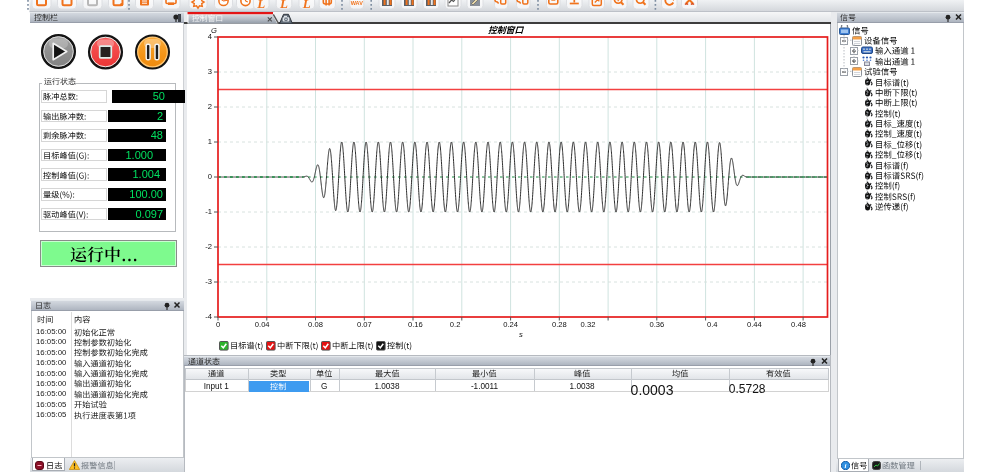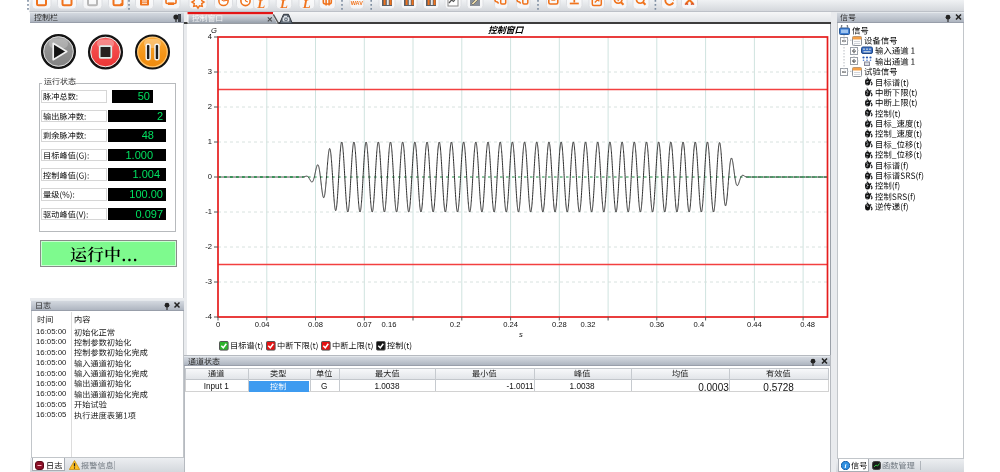--- a/index.html
+++ b/index.html
@@ -164,35 +164,35 @@
     <g transform="translate(0,8.4)">
       <path d="M3 -6.2V-5.6H7.1V-6.2ZM0.5 -5.9C1 -5.6 1.6 -5.1 2 -4.8L2.4 -5.3C2 -5.5 1.4 -6 0.9 -6.3ZM3 -1C3.2 -1.1 3.6 -1.1 6.6 -1.4L6.9 -0.7L7.4 -1C7.1 -1.6 6.5 -2.7 6 -3.5L5.5 -3.2C5.8 -2.8 6 -2.3 6.3 -1.9L3.7 -1.7C4.1 -2.3 4.5 -3.1 4.8 -3.8H7.6V-4.4H2.5V-3.8H4.1C3.8 -3 3.4 -2.2 3.2 -2C3.1 -1.8 2.9 -1.6 2.8 -1.6C2.9 -1.4 3 -1.1 3 -1ZM2 -3.9H0.3V-3.4H1.4V-0.8C1.1 -0.7 0.7 -0.3 0.3 0.1L0.7 0.7C1.1 0.1 1.5 -0.3 1.8 -0.3C2 -0.3 2.2 -0.1 2.6 0.1C3.1 0.5 3.8 0.6 4.8 0.6C5.6 0.6 7 0.5 7.6 0.5C7.6 0.3 7.7 0 7.7 -0.2C6.9 -0.1 5.7 -0 4.8 -0C3.9 -0 3.2 -0.1 2.7 -0.4C2.4 -0.6 2.2 -0.8 2 -0.8Z M11.5 -6.2V-5.7H15.4V-6.2ZM10.1 -6.7C9.7 -6.1 9 -5.4 8.3 -5C8.4 -4.9 8.6 -4.6 8.6 -4.5C9.4 -5 10.2 -5.8 10.7 -6.5ZM11.1 -4V-3.5H13.8V-0.1C13.8 -0 13.8 0 13.6 0C13.5 0 12.9 0 12.4 0C12.4 0.2 12.5 0.4 12.6 0.6C13.3 0.6 13.8 0.6 14.1 0.5C14.3 0.4 14.4 0.2 14.4 -0.1V-3.5H15.6V-4ZM10.5 -5C9.9 -4.1 9 -3.2 8.2 -2.6C8.3 -2.5 8.5 -2.2 8.6 -2.1C8.9 -2.3 9.2 -2.6 9.5 -2.9V0.7H10.1V-3.6C10.5 -4 10.8 -4.4 11 -4.8Z M21.9 -6.2C22.3 -5.8 22.7 -5.1 22.9 -4.8L23.4 -5.1C23.2 -5.4 22.7 -6 22.4 -6.4ZM16.4 -5.4C16.8 -4.9 17.2 -4.3 17.4 -3.9L17.9 -4.2C17.7 -4.6 17.2 -5.2 16.8 -5.7ZM20.7 -6.7V-4.8L20.7 -4.4H18.8V-3.8H20.7C20.5 -2.4 20.1 -1 18.6 0.2C18.8 0.3 19 0.5 19.1 0.6C20.3 -0.4 20.9 -1.6 21.1 -2.8C21.6 -1.2 22.3 -0 23.3 0.6C23.4 0.5 23.6 0.2 23.8 0.1C22.5 -0.6 21.8 -2 21.4 -3.8H23.6V-4.4H21.3L21.3 -4.8V-6.7ZM16.3 -1.6 16.6 -1C17 -1.4 17.5 -1.9 18 -2.3V0.6H18.6V-6.7H18V-3.1C17.3 -2.5 16.7 -1.9 16.3 -1.6Z M27 -3.3C27.5 -3 28.1 -2.6 28.3 -2.3L28.9 -2.6C28.6 -2.9 28 -3.3 27.6 -3.6ZM26.2 -1.9V-0.4C26.2 0.3 26.4 0.5 27.3 0.5C27.5 0.5 29 0.5 29.2 0.5C30 0.5 30.2 0.2 30.2 -0.8C30.1 -0.8 29.8 -0.9 29.7 -1C29.6 -0.2 29.6 -0.1 29.2 -0.1C28.8 -0.1 27.6 -0.1 27.4 -0.1C26.8 -0.1 26.8 -0.1 26.8 -0.4V-1.9ZM27.3 -2.1C27.7 -1.7 28.3 -1.1 28.5 -0.7L29 -1C28.8 -1.4 28.2 -2 27.7 -2.4ZM30 -1.9C30.4 -1.2 30.8 -0.3 30.9 0.3L31.5 0.1C31.4 -0.5 30.9 -1.4 30.5 -2ZM25.2 -1.9C25.1 -1.3 24.8 -0.5 24.4 0L25 0.3C25.3 -0.2 25.6 -1.1 25.8 -1.8ZM27.7 -6.8C27.7 -6.4 27.6 -6 27.6 -5.6H24.4V-5H27.4C27 -4 26.2 -3.1 24.4 -2.7C24.5 -2.5 24.6 -2.3 24.7 -2.2C26.8 -2.7 27.6 -3.8 28 -5C28.6 -3.6 29.7 -2.6 31.3 -2.2C31.3 -2.4 31.5 -2.6 31.7 -2.7C30.2 -3.1 29.2 -3.9 28.7 -5H31.6V-5.6H28.2C28.3 -6 28.3 -6.4 28.4 -6.8Z" fill="#333"></path>
     </g>
   </svg>
 <div class="a" style="left:40.5px;top:90.0px;width:66.5px;height:12.5px;background:#fff;border:1px solid #d6d6d6"></div>
 <svg class="t" style="left:43.0px;top:91.2px" width="40" height="11">
     <g transform="translate(0,8.6)">
       <path d="M4.2 -6.4C5 -6.2 6 -5.8 6.5 -5.5L6.7 -6C6.2 -6.3 5.2 -6.7 4.5 -6.9ZM3.2 -3.8V-3.2H4.3C4.1 -2.1 3.6 -1.2 3 -0.7V-6.6H0.7V-3.6C0.7 -2.4 0.7 -0.8 0.2 0.4C0.3 0.4 0.6 0.6 0.7 0.7C1 -0.1 1.2 -1.1 1.2 -2.1H2.4V-0.1C2.4 0 2.4 0.1 2.3 0.1C2.2 0.1 1.8 0.1 1.5 0.1C1.6 0.2 1.6 0.5 1.7 0.6C2.2 0.6 2.5 0.6 2.7 0.5C2.9 0.4 3 0.2 3 -0.1V-0.6C3.1 -0.5 3.2 -0.3 3.3 -0.2C4.1 -0.8 4.8 -2.1 5 -3.7L4.6 -3.8L4.5 -3.8ZM1.3 -6H2.4V-4.7H1.3ZM1.3 -4.1H2.4V-2.7H1.3L1.3 -3.6ZM3.7 -5.3V-4.7H5.3V-0.1C5.3 0 5.3 0.1 5.2 0.1C5 0.1 4.6 0.1 4.2 0.1C4.3 0.2 4.4 0.5 4.4 0.7C5 0.7 5.4 0.7 5.6 0.6C5.8 0.5 5.9 0.3 5.9 -0.1V-2.8C6.3 -1.7 6.9 -0.7 7.6 -0.2C7.7 -0.3 7.9 -0.5 8 -0.6C7.4 -1.1 6.8 -1.9 6.4 -2.8C6.9 -3.2 7.4 -3.8 7.8 -4.2L7.3 -4.7C7 -4.3 6.6 -3.7 6.2 -3.3C6.1 -3.7 6 -4.1 5.9 -4.5V-5.3Z M8.6 -6C9.1 -5.6 9.7 -5 10 -4.6L10.5 -5.1C10.2 -5.5 9.6 -6 9.1 -6.4ZM8.5 -0.5 9.1 -0.1C9.5 -0.9 10.1 -1.9 10.5 -2.8L10 -3.2C9.6 -2.2 8.9 -1.2 8.5 -0.5ZM13 -4.7V-2.8H11.6V-4.7ZM13.7 -4.7H15.2V-2.8H13.7ZM13 -6.9V-5.4H11V-1.6H11.6V-2.1H13V0.7H13.7V-2.1H15.2V-1.7H15.8V-5.4H13.7V-6.9Z M22.6 -1.8C23.1 -1.2 23.6 -0.4 23.8 0.1L24.3 -0.2C24.1 -0.7 23.6 -1.5 23.1 -2ZM19.8 -2.2C20.3 -1.8 20.9 -1.3 21.2 -0.9L21.7 -1.2C21.4 -1.6 20.8 -2.2 20.2 -2.6ZM18.7 -2V-0.3C18.7 0.4 19 0.6 19.9 0.6C20.1 0.6 21.6 0.6 21.8 0.6C22.5 0.6 22.7 0.3 22.8 -0.6C22.6 -0.6 22.4 -0.7 22.2 -0.8C22.2 -0.1 22.1 0 21.7 0C21.4 0 20.2 0 20 0C19.4 0 19.4 -0 19.4 -0.3V-2ZM17.5 -1.8C17.4 -1.2 17.1 -0.5 16.8 -0.1L17.3 0.2C17.7 -0.3 18 -1.1 18.1 -1.7ZM18.6 -4.6H22.4V-3.2H18.6ZM17.9 -5.2V-2.6H23.1V-5.2H21.8C22.1 -5.6 22.4 -6.2 22.6 -6.6L22 -6.9C21.8 -6.4 21.4 -5.7 21.1 -5.2H19.4L19.9 -5.5C19.8 -5.9 19.4 -6.4 19 -6.9L18.5 -6.6C18.9 -6.2 19.2 -5.6 19.3 -5.2Z M28.2 -6.7C28.1 -6.4 27.8 -5.9 27.6 -5.6L28 -5.4C28.2 -5.7 28.5 -6.1 28.7 -6.5ZM25.3 -6.5C25.5 -6.2 25.8 -5.7 25.8 -5.4L26.3 -5.6C26.2 -5.9 26 -6.4 25.8 -6.7ZM28 -2.1C27.8 -1.7 27.5 -1.3 27.2 -1C26.9 -1.2 26.6 -1.3 26.3 -1.5C26.4 -1.7 26.5 -1.9 26.6 -2.1ZM25.5 -1.3C25.9 -1.1 26.4 -0.9 26.8 -0.7C26.2 -0.3 25.6 -0 24.9 0.1C25 0.2 25.2 0.4 25.2 0.6C26 0.4 26.7 0.1 27.3 -0.4C27.5 -0.2 27.8 -0.1 28 0L28.4 -0.4C28.2 -0.5 27.9 -0.6 27.7 -0.8C28.1 -1.2 28.5 -1.8 28.7 -2.5L28.3 -2.7L28.2 -2.6H26.9L27.1 -3.1L26.5 -3.2C26.5 -3 26.4 -2.8 26.3 -2.6H25.2V-2.1H26C25.9 -1.8 25.7 -1.5 25.5 -1.3ZM26.7 -6.9V-5.4H25V-4.9H26.5C26.1 -4.3 25.5 -3.8 24.9 -3.6C25 -3.5 25.2 -3.2 25.3 -3.1C25.8 -3.4 26.3 -3.8 26.7 -4.3V-3.3H27.3V-4.4C27.7 -4.1 28.2 -3.8 28.4 -3.6L28.7 -4C28.5 -4.1 27.8 -4.6 27.4 -4.9H29V-5.4H27.3V-6.9ZM29.8 -6.8C29.6 -5.4 29.2 -4 28.5 -3.1C28.7 -3.1 28.9 -2.9 29 -2.8C29.2 -3.1 29.4 -3.4 29.6 -3.8C29.7 -3 30 -2.3 30.3 -1.6C29.8 -0.9 29.2 -0.3 28.3 0.2C28.4 0.3 28.6 0.5 28.6 0.7C29.5 0.2 30.1 -0.3 30.6 -1.1C31 -0.4 31.5 0.2 32.2 0.6C32.3 0.4 32.4 0.2 32.6 0.1C31.9 -0.3 31.3 -0.9 30.9 -1.6C31.4 -2.5 31.6 -3.5 31.8 -4.7H32.4V-5.3H30C30.2 -5.8 30.2 -6.2 30.3 -6.7ZM31.2 -4.7C31.1 -3.8 30.9 -3 30.6 -2.3C30.3 -3 30.1 -3.8 29.9 -4.7Z M33.9 -3.2C34.2 -3.2 34.5 -3.4 34.5 -3.8C34.5 -4.1 34.2 -4.3 33.9 -4.3C33.6 -4.3 33.4 -4.1 33.4 -3.8C33.4 -3.4 33.6 -3.2 33.9 -3.2ZM33.9 0.1C34.2 0.1 34.5 -0.1 34.5 -0.5C34.5 -0.8 34.2 -1 33.9 -1C33.6 -1 33.4 -0.8 33.4 -0.5C33.4 -0.1 33.6 0.1 33.9 0.1Z" fill="#111"></path>
     </g>
   </svg>
-<div class="a lcd" style="left:112px;top:90.0px;width:41px;height:12.5px;padding-right:3px;line-height:12.5px">50</div>
+<div class="a lcd" style="left:112px;top:90.0px;width:73px;height:12.5px;padding-right:20px;line-height:12.5px">50</div>
 <div class="a" style="left:40.5px;top:109.6px;width:66.5px;height:12.5px;background:#fff;border:1px solid #d6d6d6"></div>
 <svg class="t" style="left:43.0px;top:110.8px" width="48" height="11">
     <g transform="translate(0,8.6)">
       <path d="M6 -3.7V-0.7H6.5V-3.7ZM7.1 -4V-0C7.1 0 7 0.1 6.9 0.1C6.8 0.1 6.5 0.1 6.1 0.1C6.2 0.2 6.3 0.4 6.3 0.6C6.8 0.6 7.1 0.6 7.3 0.5C7.5 0.4 7.6 0.3 7.6 -0V-4ZM0.6 -2.7C0.6 -2.8 0.9 -2.8 1.1 -2.8H1.8V-1.7C1.2 -1.6 0.7 -1.4 0.3 -1.4L0.5 -0.8L1.8 -1.1V0.6H2.3V-1.3L3 -1.4L3 -2L2.3 -1.8V-2.8H3V-3.4H2.3V-4.6H1.8V-3.4H1.1C1.3 -4 1.5 -4.6 1.7 -5.3H3V-5.9H1.8C1.8 -6.2 1.9 -6.5 1.9 -6.8L1.4 -6.9C1.3 -6.6 1.3 -6.2 1.2 -5.9H0.4V-5.3H1.1C1 -4.7 0.8 -4.1 0.7 -3.9C0.6 -3.5 0.5 -3.3 0.4 -3.2C0.5 -3.1 0.5 -2.8 0.6 -2.7ZM5.4 -6.9C4.9 -6.1 3.8 -5.2 2.9 -4.8C3 -4.7 3.2 -4.5 3.3 -4.3C3.5 -4.4 3.7 -4.6 3.9 -4.7V-4.4H6.9V-4.8C7.2 -4.6 7.4 -4.5 7.6 -4.4C7.7 -4.6 7.8 -4.8 8 -4.9C7.1 -5.3 6.3 -5.7 5.7 -6.4L5.9 -6.7ZM4.1 -4.9C4.6 -5.2 5 -5.6 5.4 -6C5.8 -5.6 6.3 -5.2 6.8 -4.9ZM5 -3.3V-2.7H3.9V-3.3ZM3.4 -3.8V0.6H3.9V-1.1H5V0C5 0.1 5 0.1 5 0.1C4.9 0.1 4.7 0.1 4.4 0.1C4.5 0.2 4.5 0.5 4.6 0.6C4.9 0.6 5.2 0.6 5.3 0.5C5.5 0.4 5.6 0.3 5.6 0V-3.8ZM3.9 -2.2H5V-1.5H3.9Z M9.1 -2.8V0.2H14.9V0.6H15.5V-2.8H14.9V-0.4H12.6V-3.3H15.2V-6.1H14.5V-3.9H12.6V-6.9H11.9V-3.9H10.1V-6.1H9.4V-3.3H11.9V-0.4H9.7V-2.8Z M20.6 -6.4C21.4 -6.2 22.4 -5.8 22.9 -5.5L23.1 -6C22.6 -6.3 21.6 -6.7 20.9 -6.9ZM19.6 -3.8V-3.2H20.7C20.5 -2.1 20 -1.2 19.4 -0.7V-6.6H17.1V-3.6C17.1 -2.4 17.1 -0.8 16.6 0.4C16.7 0.4 17 0.6 17.1 0.7C17.4 -0.1 17.6 -1.1 17.6 -2.1H18.8V-0.1C18.8 0 18.8 0.1 18.7 0.1C18.6 0.1 18.2 0.1 17.9 0.1C18 0.2 18 0.5 18.1 0.6C18.6 0.6 18.9 0.6 19.1 0.5C19.3 0.4 19.4 0.2 19.4 -0.1V-0.6C19.5 -0.5 19.6 -0.3 19.7 -0.2C20.5 -0.8 21.2 -2.1 21.4 -3.7L21 -3.8L20.9 -3.8ZM17.7 -6H18.8V-4.7H17.7ZM17.7 -4.1H18.8V-2.7H17.7L17.7 -3.6ZM20.1 -5.3V-4.7H21.7V-0.1C21.7 0 21.7 0.1 21.6 0.1C21.4 0.1 21 0.1 20.6 0.1C20.7 0.2 20.8 0.5 20.8 0.7C21.4 0.7 21.8 0.7 22 0.6C22.2 0.5 22.3 0.3 22.3 -0.1V-2.8C22.7 -1.7 23.3 -0.7 24 -0.2C24.1 -0.3 24.3 -0.5 24.4 -0.6C23.8 -1.1 23.2 -1.9 22.8 -2.8C23.3 -3.2 23.8 -3.8 24.2 -4.2L23.7 -4.7C23.4 -4.3 23 -3.7 22.6 -3.3C22.5 -3.7 22.4 -4.1 22.3 -4.5V-5.3Z M25 -6C25.5 -5.6 26.1 -5 26.4 -4.6L26.9 -5.1C26.6 -5.5 26 -6 25.5 -6.4ZM24.9 -0.5 25.5 -0.1C25.9 -0.9 26.5 -1.9 26.9 -2.8L26.4 -3.2C26 -2.2 25.3 -1.2 24.9 -0.5ZM29.4 -4.7V-2.8H28V-4.7ZM30.1 -4.7H31.6V-2.8H30.1ZM29.4 -6.9V-5.4H27.4V-1.6H28V-2.1H29.4V0.7H30.1V-2.1H31.6V-1.7H32.2V-5.4H30.1V-6.9Z M36.4 -6.7C36.3 -6.4 36 -5.9 35.8 -5.6L36.2 -5.4C36.4 -5.7 36.7 -6.1 36.9 -6.5ZM33.5 -6.5C33.7 -6.2 34 -5.7 34 -5.4L34.5 -5.6C34.4 -5.9 34.2 -6.4 34 -6.7ZM36.2 -2.1C36 -1.7 35.7 -1.3 35.4 -1C35.1 -1.2 34.8 -1.3 34.5 -1.5C34.6 -1.7 34.7 -1.9 34.8 -2.1ZM33.7 -1.3C34.1 -1.1 34.6 -0.9 35 -0.7C34.4 -0.3 33.8 -0 33.1 0.1C33.2 0.2 33.4 0.4 33.4 0.6C34.2 0.4 34.9 0.1 35.5 -0.4C35.7 -0.2 36 -0.1 36.2 0L36.6 -0.4C36.4 -0.5 36.1 -0.6 35.9 -0.8C36.3 -1.2 36.7 -1.8 36.9 -2.5L36.5 -2.7L36.4 -2.6H35.1L35.3 -3.1L34.7 -3.2C34.7 -3 34.6 -2.8 34.5 -2.6H33.4V-2.1H34.2C34.1 -1.8 33.9 -1.5 33.7 -1.3ZM34.9 -6.9V-5.4H33.2V-4.9H34.7C34.3 -4.3 33.7 -3.8 33.1 -3.6C33.2 -3.5 33.4 -3.2 33.5 -3.1C34 -3.4 34.5 -3.8 34.9 -4.3V-3.3H35.5V-4.4C35.9 -4.1 36.4 -3.8 36.6 -3.6L36.9 -4C36.7 -4.1 36 -4.6 35.6 -4.9H37.2V-5.4H35.5V-6.9ZM38 -6.8C37.8 -5.4 37.4 -4 36.7 -3.1C36.9 -3.1 37.1 -2.9 37.2 -2.8C37.4 -3.1 37.6 -3.4 37.8 -3.8C37.9 -3 38.2 -2.3 38.5 -1.6C38 -0.9 37.4 -0.3 36.5 0.2C36.6 0.3 36.8 0.5 36.8 0.7C37.7 0.2 38.3 -0.3 38.8 -1.1C39.2 -0.4 39.7 0.2 40.4 0.6C40.5 0.4 40.6 0.2 40.8 0.1C40.1 -0.3 39.5 -0.9 39.1 -1.6C39.6 -2.5 39.8 -3.5 40 -4.7H40.6V-5.3H38.2C38.4 -5.8 38.4 -6.2 38.5 -6.7ZM39.4 -4.7C39.3 -3.8 39.1 -3 38.8 -2.3C38.5 -3 38.3 -3.8 38.1 -4.7Z M42.1 -3.2C42.4 -3.2 42.7 -3.4 42.7 -3.8C42.7 -4.1 42.4 -4.3 42.1 -4.3C41.8 -4.3 41.6 -4.1 41.6 -3.8C41.6 -3.4 41.8 -3.2 42.1 -3.2ZM42.1 0.1C42.4 0.1 42.7 -0.1 42.7 -0.5C42.7 -0.8 42.4 -1 42.1 -1C41.8 -1 41.6 -0.8 41.6 -0.5C41.6 -0.1 41.8 0.1 42.1 0.1Z" fill="#111"></path>
     </g>
   </svg>
 <div class="a lcd" style="left:107.5px;top:109.6px;width:58.5px;height:12.5px;padding-right:3px;line-height:12.5px">2</div>
 <div class="a" style="left:40.5px;top:129.2px;width:66.5px;height:12.5px;background:#fff;border:1px solid #d6d6d6"></div>
 <svg class="t" style="left:43.0px;top:130.4px" width="48" height="11">
     <g transform="translate(0,8.6)">
       <path d="M5.6 -5.9V-1.4H6.2V-5.9ZM6.9 -6.8V-0.1C6.9 0 6.9 0 6.8 0.1C6.6 0.1 6.2 0.1 5.7 0C5.8 0.2 5.9 0.5 5.9 0.6C6.6 0.6 7 0.6 7.2 0.5C7.4 0.4 7.5 0.3 7.5 -0.1V-6.8ZM0.5 -2.6 0.6 -2.2 1.6 -2.4V-1.9H2.1V-4.5H1.6V-3.9H0.6V-3.5H1.6V-2.9C1.2 -2.8 0.8 -2.7 0.5 -2.6ZM4.5 -6.9C3.6 -6.6 2 -6.4 0.7 -6.3C0.8 -6.2 0.8 -6 0.8 -5.8C1.4 -5.9 2 -5.9 2.6 -6V-5.3H0.5V-4.8H2.6V-2.3C2 -1.4 1.1 -0.5 0.3 -0.1C0.5 0 0.7 0.2 0.8 0.4C1.4 -0 2 -0.7 2.6 -1.4V0.6H3.1V-1.5C3.7 -1.1 4.5 -0.5 4.8 -0.2L5.1 -0.7C4.8 -0.9 3.7 -1.7 3.1 -2.1V-4.8H5.3V-5.3H3.1V-6C3.8 -6.1 4.4 -6.2 4.9 -6.4ZM3.6 -4.5V-2.6C3.6 -2.1 3.7 -2 4.2 -2C4.3 -2 4.7 -2 4.8 -2C5.1 -2 5.2 -2.1 5.3 -2.8C5.1 -2.8 5 -2.9 4.9 -3C4.9 -2.5 4.8 -2.4 4.7 -2.4C4.6 -2.4 4.3 -2.4 4.2 -2.4C4.1 -2.4 4.1 -2.4 4.1 -2.6V-3.2C4.4 -3.4 4.8 -3.6 5.2 -3.8L4.8 -4.1C4.6 -4 4.4 -3.8 4.1 -3.7V-4.5Z M13.5 -1.4C14.1 -0.9 14.9 -0.1 15.3 0.3L15.8 -0C15.4 -0.5 14.6 -1.2 14 -1.7ZM10.4 -1.7C10 -1.1 9.3 -0.5 8.7 -0.1C8.8 0 9 0.2 9.1 0.4C9.8 -0.1 10.5 -0.8 11 -1.5ZM12.3 -7C11.4 -5.8 9.9 -4.7 8.4 -4.1C8.6 -4 8.7 -3.7 8.8 -3.6C9.3 -3.8 9.7 -4.1 10.2 -4.3V-3.8H12V-2.8H9V-2.2H12V-0.1C12 0 12 0.1 11.8 0.1C11.7 0.1 11.2 0.1 10.7 0.1C10.8 0.2 10.9 0.5 11 0.7C11.6 0.7 12 0.6 12.3 0.5C12.6 0.5 12.7 0.3 12.7 -0.1V-2.2H15.7V-2.8H12.7V-3.8H14.4V-4.4H10.2C11 -4.9 11.7 -5.5 12.3 -6.1C13.3 -5 14.5 -4.3 15.8 -3.7C15.9 -3.9 16.1 -4.1 16.2 -4.2C14.8 -4.8 13.6 -5.4 12.7 -6.5L12.8 -6.7Z M20.6 -6.4C21.4 -6.2 22.4 -5.8 22.9 -5.5L23.1 -6C22.6 -6.3 21.6 -6.7 20.9 -6.9ZM19.6 -3.8V-3.2H20.7C20.5 -2.1 20 -1.2 19.4 -0.7V-6.6H17.1V-3.6C17.1 -2.4 17.1 -0.8 16.6 0.4C16.7 0.4 17 0.6 17.1 0.7C17.4 -0.1 17.6 -1.1 17.6 -2.1H18.8V-0.1C18.8 0 18.8 0.1 18.7 0.1C18.6 0.1 18.2 0.1 17.9 0.1C18 0.2 18 0.5 18.1 0.6C18.6 0.6 18.9 0.6 19.1 0.5C19.3 0.4 19.4 0.2 19.4 -0.1V-0.6C19.5 -0.5 19.6 -0.3 19.7 -0.2C20.5 -0.8 21.2 -2.1 21.4 -3.7L21 -3.8L20.9 -3.8ZM17.7 -6H18.8V-4.7H17.7ZM17.7 -4.1H18.8V-2.7H17.7L17.7 -3.6ZM20.1 -5.3V-4.7H21.7V-0.1C21.7 0 21.7 0.1 21.6 0.1C21.4 0.1 21 0.1 20.6 0.1C20.7 0.2 20.8 0.5 20.8 0.7C21.4 0.7 21.8 0.7 22 0.6C22.2 0.5 22.3 0.3 22.3 -0.1V-2.8C22.7 -1.7 23.3 -0.7 24 -0.2C24.1 -0.3 24.3 -0.5 24.4 -0.6C23.8 -1.1 23.2 -1.9 22.8 -2.8C23.3 -3.2 23.8 -3.8 24.2 -4.2L23.7 -4.7C23.4 -4.3 23 -3.7 22.6 -3.3C22.5 -3.7 22.4 -4.1 22.3 -4.5V-5.3Z M25 -6C25.5 -5.6 26.1 -5 26.4 -4.6L26.9 -5.1C26.6 -5.5 26 -6 25.5 -6.4ZM24.9 -0.5 25.5 -0.1C25.9 -0.9 26.5 -1.9 26.9 -2.8L26.4 -3.2C26 -2.2 25.3 -1.2 24.9 -0.5ZM29.4 -4.7V-2.8H28V-4.7ZM30.1 -4.7H31.6V-2.8H30.1ZM29.4 -6.9V-5.4H27.4V-1.6H28V-2.1H29.4V0.7H30.1V-2.1H31.6V-1.7H32.2V-5.4H30.1V-6.9Z M36.4 -6.7C36.3 -6.4 36 -5.9 35.8 -5.6L36.2 -5.4C36.4 -5.7 36.7 -6.1 36.9 -6.5ZM33.5 -6.5C33.7 -6.2 34 -5.7 34 -5.4L34.5 -5.6C34.4 -5.9 34.2 -6.4 34 -6.7ZM36.2 -2.1C36 -1.7 35.7 -1.3 35.4 -1C35.1 -1.2 34.8 -1.3 34.5 -1.5C34.6 -1.7 34.7 -1.9 34.8 -2.1ZM33.7 -1.3C34.1 -1.1 34.6 -0.9 35 -0.7C34.4 -0.3 33.8 -0 33.1 0.1C33.2 0.2 33.4 0.4 33.4 0.6C34.2 0.4 34.9 0.1 35.5 -0.4C35.7 -0.2 36 -0.1 36.2 0L36.6 -0.4C36.4 -0.5 36.1 -0.6 35.9 -0.8C36.3 -1.2 36.7 -1.8 36.9 -2.5L36.5 -2.7L36.4 -2.6H35.1L35.3 -3.1L34.7 -3.2C34.7 -3 34.6 -2.8 34.5 -2.6H33.4V-2.1H34.2C34.1 -1.8 33.9 -1.5 33.7 -1.3ZM34.9 -6.9V-5.4H33.2V-4.9H34.7C34.3 -4.3 33.7 -3.8 33.1 -3.6C33.2 -3.5 33.4 -3.2 33.5 -3.1C34 -3.4 34.5 -3.8 34.9 -4.3V-3.3H35.5V-4.4C35.9 -4.1 36.4 -3.8 36.6 -3.6L36.9 -4C36.7 -4.1 36 -4.6 35.6 -4.9H37.2V-5.4H35.5V-6.9ZM38 -6.8C37.8 -5.4 37.4 -4 36.7 -3.1C36.9 -3.1 37.1 -2.9 37.2 -2.8C37.4 -3.1 37.6 -3.4 37.8 -3.8C37.9 -3 38.2 -2.3 38.5 -1.6C38 -0.9 37.4 -0.3 36.5 0.2C36.6 0.3 36.8 0.5 36.8 0.7C37.7 0.2 38.3 -0.3 38.8 -1.1C39.2 -0.4 39.7 0.2 40.4 0.6C40.5 0.4 40.6 0.2 40.8 0.1C40.1 -0.3 39.5 -0.9 39.1 -1.6C39.6 -2.5 39.8 -3.5 40 -4.7H40.6V-5.3H38.2C38.4 -5.8 38.4 -6.2 38.5 -6.7ZM39.4 -4.7C39.3 -3.8 39.1 -3 38.8 -2.3C38.5 -3 38.3 -3.8 38.1 -4.7Z M42.1 -3.2C42.4 -3.2 42.7 -3.4 42.7 -3.8C42.7 -4.1 42.4 -4.3 42.1 -4.3C41.8 -4.3 41.6 -4.1 41.6 -3.8C41.6 -3.4 41.8 -3.2 42.1 -3.2ZM42.1 0.1C42.4 0.1 42.7 -0.1 42.7 -0.5C42.7 -0.8 42.4 -1 42.1 -1C41.8 -1 41.6 -0.8 41.6 -0.5C41.6 -0.1 41.8 0.1 42.1 0.1Z" fill="#111"></path>
     </g>
   </svg>
-<div class="a lcd" style="left:107.5px;top:129.2px;width:58.5px;height:12.5px;padding-right:12px;line-height:12.5px">48</div>
+<div class="a lcd" style="left:107.5px;top:129.2px;width:58.5px;height:12.5px;padding-right:3px;line-height:12.5px">48</div>
 <div class="a" style="left:40.5px;top:148.79999999999998px;width:66.5px;height:12.5px;background:#fff;border:1px solid #d6d6d6"></div>
 <svg class="t" style="left:43.0px;top:150.0px" width="51" height="11">
     <g transform="translate(0,8.6)">
       <path d="M1.9 -3.9H6.2V-2.5H1.9ZM1.9 -4.4V-5.8H6.2V-4.4ZM1.9 -1.9H6.2V-0.5H1.9ZM1.3 -6.4V0.6H1.9V0H6.2V0.6H6.9V-6.4Z M12 -6.3V-5.7H15.6V-6.3ZM14.6 -2.7C15 -1.8 15.4 -0.8 15.5 -0.1L16 -0.3C15.9 -1 15.5 -2 15.1 -2.8ZM12.2 -2.8C12 -1.9 11.6 -1.1 11.2 -0.5C11.3 -0.4 11.6 -0.2 11.7 -0.1C12.1 -0.8 12.5 -1.7 12.8 -2.7ZM11.7 -4.3V-3.7H13.4V-0.1C13.4 -0 13.4 -0 13.3 0C13.2 0 12.8 0 12.3 -0C12.4 0.2 12.5 0.4 12.5 0.6C13.1 0.6 13.5 0.6 13.7 0.5C14 0.4 14 0.2 14 -0.1V-3.7H16V-4.3ZM9.9 -6.9V-5.1H8.6V-4.6H9.7C9.5 -3.6 8.9 -2.4 8.4 -1.8C8.5 -1.6 8.7 -1.4 8.7 -1.2C9.2 -1.7 9.6 -2.6 9.9 -3.5V0.6H10.5V-3.6C10.8 -3.2 11.1 -2.7 11.2 -2.5L11.6 -3C11.4 -3.2 10.7 -4.1 10.5 -4.4V-4.6H11.5V-5.1H10.5V-6.9Z M21.3 -5.7H22.9C22.7 -5.3 22.4 -5 22 -4.6C21.7 -4.9 21.4 -5.3 21.2 -5.6ZM21.3 -6.9C21 -6.1 20.3 -5.3 19.6 -4.8C19.7 -4.7 19.9 -4.5 20 -4.4C20.3 -4.6 20.6 -4.9 20.8 -5.2C21 -4.9 21.3 -4.6 21.6 -4.3C21 -3.9 20.3 -3.6 19.5 -3.4C19.7 -3.3 19.8 -3.1 19.9 -2.9C20.6 -3.1 21.4 -3.5 22 -3.9C22.5 -3.6 23.2 -3.2 23.9 -3C24 -3.2 24.2 -3.4 24.3 -3.5C23.6 -3.7 23 -4 22.5 -4.3C23 -4.8 23.4 -5.4 23.7 -6.1L23.3 -6.2L23.2 -6.2H21.6C21.7 -6.4 21.8 -6.6 21.9 -6.7ZM21.7 -3.4V-2.9H20.1V-2.4H21.7V-1.9H20.2V-1.4H21.7V-0.8H19.8V-0.3H21.7V0.7H22.3V-0.3H24.1V-0.8H22.3V-1.4H23.8V-1.9H22.3V-2.4H23.8V-2.9H22.3V-3.4ZM18 -6.8V-1L17.5 -1V-5.5H17V-0.4L19 -0.6V-0.3H19.5V-5.5H19V-1.1L18.5 -1V-6.8Z M29.5 -6.9C29.5 -6.6 29.4 -6.3 29.4 -6.1H27.3V-5.5H29.3C29.3 -5.2 29.2 -5 29.2 -4.7H27.7V-0.1H26.9V0.4H32.5V-0.1H31.7V-4.7H29.7C29.8 -5 29.8 -5.2 29.9 -5.5H32.2V-6.1H30L30.2 -6.8ZM28.3 -0.1V-0.8H31.2V-0.1ZM28.3 -3.1H31.2V-2.4H28.3ZM28.3 -3.6V-4.3H31.2V-3.6ZM28.3 -2H31.2V-1.2H28.3ZM26.8 -6.9C26.3 -5.6 25.6 -4.4 24.9 -3.6C25 -3.5 25.1 -3.1 25.2 -3C25.4 -3.3 25.7 -3.6 25.9 -3.9V0.7H26.5V-4.8C26.8 -5.4 27.1 -6.1 27.3 -6.7Z M34.8 1.6 35.2 1.4C34.5 0.2 34.2 -1.2 34.2 -2.6C34.2 -3.9 34.5 -5.3 35.2 -6.5L34.8 -6.7C34 -5.5 33.6 -4.2 33.6 -2.6C33.6 -0.9 34 0.4 34.8 1.6Z M38.8 0.1C39.6 0.1 40.2 -0.2 40.6 -0.6V-3.1H38.6V-2.5H39.9V-0.9C39.7 -0.7 39.3 -0.6 38.8 -0.6C37.5 -0.6 36.8 -1.5 36.8 -3C36.8 -4.5 37.6 -5.5 38.8 -5.5C39.4 -5.5 39.8 -5.2 40.1 -4.9L40.5 -5.4C40.2 -5.7 39.6 -6.1 38.8 -6.1C37.2 -6.1 36 -4.9 36 -3C36 -1 37.2 0.1 38.8 0.1Z M42 1.6C42.8 0.4 43.2 -0.9 43.2 -2.6C43.2 -4.2 42.8 -5.5 42 -6.7L41.6 -6.5C42.3 -5.3 42.6 -3.9 42.6 -2.6C42.6 -1.2 42.3 0.2 41.6 1.4Z M45.1 -3.2C45.4 -3.2 45.7 -3.4 45.7 -3.8C45.7 -4.1 45.4 -4.3 45.1 -4.3C44.8 -4.3 44.6 -4.1 44.6 -3.8C44.6 -3.4 44.8 -3.2 45.1 -3.2ZM45.1 0.1C45.4 0.1 45.7 -0.1 45.7 -0.5C45.7 -0.8 45.4 -1 45.1 -1C44.8 -1 44.6 -0.8 44.6 -0.5C44.6 -0.1 44.8 0.1 45.1 0.1Z" fill="#111"></path>
     </g>
   </svg>
 <div class="a lcd" style="left:107.5px;top:148.79999999999998px;width:58.5px;height:12.5px;padding-right:13px;line-height:12.5px">1.000</div>
 <div class="a" style="left:40.5px;top:168.39999999999998px;width:66.5px;height:12.5px;background:#fff;border:1px solid #d6d6d6"></div>
 <svg class="t" style="left:43.0px;top:169.6px" width="51" height="11">
     <g transform="translate(0,8.6)">
@@ -409,29 +409,29 @@
 <div class="a" style="left:194.0px;top:172.0px;width:18px;text-align:right;font-size:7.6px;color:#111">0</div>
 <div class="a" style="left:194.0px;top:207.0px;width:18px;text-align:right;font-size:7.6px;color:#111">-1</div>
 <div class="a" style="left:194.0px;top:242.0px;width:18px;text-align:right;font-size:7.6px;color:#111">-2</div>
 <div class="a" style="left:194.0px;top:277.0px;width:18px;text-align:right;font-size:7.6px;color:#111">-3</div>
 <div class="a" style="left:194.0px;top:312.0px;width:18px;text-align:right;font-size:7.6px;color:#111">-4</div>
 <div class="a" style="left:211.0px;top:26.0px;font-size:7.6px;color:#111;font-style:italic">G</div>
 <div class="a" style="left:206.0px;top:320.0px;width:24px;text-align:center;font-size:7.6px;color:#111">0</div>
 <div class="a" style="left:254.8px;top:320.0px;width:24px;text-align:left;font-size:7.6px;color:#111">0.04</div>
 <div class="a" style="left:303.5px;top:320.0px;width:24px;text-align:center;font-size:7.6px;color:#111">0.08</div>
 <div class="a" style="left:352.3px;top:320.0px;width:24px;text-align:center;font-size:7.6px;color:#111">0.07</div>
-<div class="a" style="left:377px;top:320.0px;width:24px;text-align:center;font-size:7.6px;color:#111">0.16</div>
+<div class="a" style="left:408px;top:320.0px;width:24px;text-align:left;font-size:7.6px;color:#111">0.16</div>
 <div class="a" style="left:449.8px;top:320.0px;width:24px;text-align:left;font-size:7.6px;color:#111">0.2</div>
 <div class="a" style="left:498.6px;top:320.0px;width:24px;text-align:center;font-size:7.6px;color:#111">0.24</div>
 <div class="a" style="left:547.3px;top:320.0px;width:24px;text-align:center;font-size:7.6px;color:#111">0.28</div>
 <div class="a" style="left:576px;top:320.0px;width:24px;text-align:center;font-size:7.6px;color:#111">0.32</div>
 <div class="a" style="left:644.8px;top:320.0px;width:24px;text-align:center;font-size:7.6px;color:#111">0.36</div>
-<div class="a" style="left:693.6px;top:320.0px;width:24px;text-align:left;font-size:7.6px;color:#111">0.4</div>
+<div class="a" style="left:693.6px;top:320.0px;width:24px;text-align:right;font-size:7.6px;color:#111">0.4</div>
 <div class="a" style="left:742.4px;top:320.0px;width:24px;text-align:center;font-size:7.6px;color:#111">0.44</div>
-<div class="a" style="left:791.1px;top:320.0px;width:24px;text-align:right;font-size:7.6px;color:#111">0.48</div>
+<div class="a" style="left:791.1px;top:320.0px;width:24px;text-align:left;font-size:7.6px;color:#111">0.48</div>
 <div class="a" style="left:519px;top:330.0px;font-size:7.6px;color:#111;font-style:italic">s</div>
 <svg class="a" style="left:219px;top:340.5px" width="10" height="10">
     <rect x="0.5" y="0.5" width="8.6" height="8.6" rx="1" fill="#2cb42c" stroke="#555"></rect>
     <path d="M2.3 4.8 l2 2 l3-4" fill="none" stroke="#fff" stroke-width="1.5"></path>
   </svg>
 <svg class="t" style="left:230.0px;top:339.6px" width="38" height="11">
     <g transform="translate(0,8.6)">
       <path d="M1.9 -3.9H6.2V-2.5H1.9ZM1.9 -4.4V-5.8H6.2V-4.4ZM1.9 -1.9H6.2V-0.5H1.9ZM1.3 -6.4V0.6H1.9V0H6.2V0.6H6.9V-6.4Z M12 -6.3V-5.7H15.6V-6.3ZM14.6 -2.7C15 -1.8 15.4 -0.8 15.5 -0.1L16 -0.3C15.9 -1 15.5 -2 15.1 -2.8ZM12.2 -2.8C12 -1.9 11.6 -1.1 11.2 -0.5C11.3 -0.4 11.6 -0.2 11.7 -0.1C12.1 -0.8 12.5 -1.7 12.8 -2.7ZM11.7 -4.3V-3.7H13.4V-0.1C13.4 -0 13.4 -0 13.3 0C13.2 0 12.8 0 12.3 -0C12.4 0.2 12.5 0.4 12.5 0.6C13.1 0.6 13.5 0.6 13.7 0.5C14 0.4 14 0.2 14 -0.1V-3.7H16V-4.3ZM9.9 -6.9V-5.1H8.6V-4.6H9.7C9.5 -3.6 8.9 -2.4 8.4 -1.8C8.5 -1.6 8.7 -1.4 8.7 -1.2C9.2 -1.7 9.6 -2.6 9.9 -3.5V0.6H10.5V-3.6C10.8 -3.2 11.1 -2.7 11.2 -2.5L11.6 -3C11.4 -3.2 10.7 -4.1 10.5 -4.4V-4.6H11.5V-5.1H10.5V-6.9Z M17.1 -6.3C17.5 -5.9 18 -5.3 18.3 -5L18.7 -5.4C18.5 -5.7 18 -6.3 17.6 -6.7ZM19.1 -4.9C19.4 -4.6 19.7 -4.2 19.8 -3.9L20.2 -4.2C20.1 -4.5 19.8 -4.9 19.5 -5.2ZM23.4 -5.2C23.3 -4.8 23 -4.4 22.8 -4.1L23.2 -3.9C23.4 -4.2 23.7 -4.6 23.9 -4.9ZM16.8 -4.3V-3.7H17.9V-0.7C17.9 -0.4 17.7 -0.1 17.5 -0C17.6 0.1 17.8 0.3 17.8 0.5C17.9 0.3 18.1 0.2 19.4 -0.7C19.3 -0.9 19.3 -1.1 19.2 -1.3L18.5 -0.8V-4.3ZM18.8 -3.7V-3.2H24.3V-3.7H22.5V-5.3H24V-5.9H22.6C22.8 -6.1 23 -6.4 23.1 -6.7L22.6 -6.9C22.5 -6.6 22.3 -6.2 22.1 -5.9H20.8L21 -6C20.9 -6.2 20.6 -6.6 20.4 -6.9L19.9 -6.7C20.1 -6.4 20.4 -6.1 20.5 -5.9H19.1V-5.3H20.5V-3.7ZM21.1 -5.3H22V-3.7H21.1ZM20.2 -1H22.9V-0.3H20.2ZM20.2 -1.5V-2.1H22.9V-1.5ZM19.7 -2.6V0.6H20.2V0.2H22.9V0.6H23.5V-2.6Z M26.6 1.6 27 1.4C26.3 0.2 26 -1.2 26 -2.6C26 -3.9 26.3 -5.3 27 -6.5L26.6 -6.7C25.8 -5.5 25.4 -4.2 25.4 -2.6C25.4 -0.9 25.8 0.4 26.6 1.6Z M29.5 0.1C29.8 0.1 30.1 0 30.3 -0.1L30.2 -0.6C30.1 -0.6 29.9 -0.5 29.7 -0.5C29.2 -0.5 29 -0.8 29 -1.4V-3.8H30.2V-4.5H29V-5.7H28.4L28.3 -4.5L27.6 -4.4V-3.8H28.3V-1.4C28.3 -0.5 28.6 0.1 29.5 0.1Z M31.3 1.6C32 0.4 32.5 -0.9 32.5 -2.6C32.5 -4.2 32 -5.5 31.3 -6.7L30.8 -6.5C31.5 -5.3 31.9 -3.9 31.9 -2.6C31.9 -1.2 31.5 0.2 30.8 1.4Z" fill="#111"></path>
     </g>
   </svg>
@@ -525,24 +525,24 @@
 <div class="a" style="left:185px;top:380px;width:643.5px;height:12.3px;border:1px solid #d2d2d2;border-top:none"></div>
 <div class="a" style="left:248.5px;top:380.5px;width:60.69999999999999px;height:11.3px;background:#3e9bf0"></div>
 <svg class="t" style="left:270.4px;top:380.9px" width="21" height="11">
     <g transform="translate(0,8.6)">
       <path d="M5.7 -4.5C6.2 -4.1 6.9 -3.4 7.2 -3L7.7 -3.4C7.3 -3.8 6.6 -4.4 6.1 -4.9ZM4.6 -4.9C4.2 -4.3 3.6 -3.8 3 -3.4C3.1 -3.3 3.3 -3.1 3.4 -2.9C4 -3.4 4.7 -4 5.1 -4.7ZM1.3 -6.9V-5.3H0.4V-4.7H1.3V-2.8C0.9 -2.6 0.6 -2.5 0.3 -2.4L0.4 -1.8L1.3 -2.1V-0.1C1.3 -0 1.3 0 1.2 0C1.1 0 0.8 0 0.4 0C0.5 0.2 0.6 0.4 0.6 0.6C1.1 0.6 1.5 0.6 1.6 0.5C1.8 0.4 1.9 0.2 1.9 -0.1V-2.3L2.8 -2.7L2.7 -3.2L1.9 -3V-4.7H2.8V-5.3H1.9V-6.9ZM2.7 -0.2V0.4H7.9V-0.2H5.6V-2.2H7.3V-2.8H3.4V-2.2H5V-0.2ZM4.8 -6.7C4.9 -6.5 5.1 -6.2 5.2 -5.9H3V-4.5H3.6V-5.4H7.2V-4.5H7.8V-5.9H5.8C5.7 -6.2 5.6 -6.6 5.4 -6.9Z M13.7 -6.1V-1.6H14.3V-6.1ZM15.2 -6.8V-0.2C15.2 -0.1 15.2 -0 15 -0C14.9 -0 14.4 -0 13.9 -0C14 0.2 14.1 0.5 14.1 0.6C14.8 0.6 15.2 0.6 15.5 0.5C15.7 0.4 15.8 0.2 15.8 -0.2V-6.8ZM9.4 -6.7C9.2 -5.9 8.9 -5.1 8.5 -4.5C8.7 -4.5 9 -4.4 9.1 -4.3C9.2 -4.5 9.4 -4.8 9.5 -5.1H10.6V-4.3H8.6V-3.7H10.6V-2.9H8.9V-0H9.5V-2.3H10.6V0.6H11.2V-2.3H12.3V-0.6C12.3 -0.5 12.3 -0.5 12.2 -0.5C12.1 -0.5 11.8 -0.5 11.5 -0.5C11.6 -0.4 11.6 -0.2 11.7 0C12.1 0 12.4 0 12.6 -0.1C12.8 -0.2 12.9 -0.3 12.9 -0.6V-2.9H11.2V-3.7H13.2V-4.3H11.2V-5.1H12.8V-5.7H11.2V-6.9H10.6V-5.7H9.7C9.8 -6 9.9 -6.3 9.9 -6.6Z" fill="#fff"></path>
     </g>
   </svg>
 <div class="a" style="left:185px;top:381.5px;width:62.5px;text-align:center;font-size:8.2px;color:#111">Input 1</div>
 <div class="a" style="left:309.7px;top:381.5px;width:28.80000000000001px;text-align:center;font-size:8.2px;color:#111">G</div>
 <div class="a" style="left:338.5px;top:381.5px;width:96.89999999999998px;text-align:center;font-size:8.2px;color:#111">1.0038</div>
-<div class="a" style="left:435.4px;top:381.5px;width:98.20000000000005px;text-align:right;font-size:8.2px;color:#111">-1.0011</div>
+<div class="a" style="left:435.4px;top:381.5px;width:98.20000000000005px;text-align:center;font-size:8.2px;color:#111">-1.0011</div>
 <div class="a" style="left:533.6px;top:381.5px;width:97.0px;text-align:center;font-size:8.2px;color:#111">1.0038</div>
-<div class="a" style="left:630.6px;top:381.5px;width:98.19999999999993px;text-align:right;font-size:10px;color:#111">0.0003</div>
-<div class="a" style="left:728.8px;top:381.5px;width:99.70000000000005px;text-align:center;font-size:10px;color:#111">0.5728</div>
+<div class="a" style="left:630.6px;top:381.5px;width:98.19999999999993px;text-align:left;font-size:14px;color:#111">0.0003</div>
+<div class="a" style="left:728.8px;top:381.5px;width:99.70000000000005px;text-align:left;font-size:12px;color:#111">0.5728</div>
 <div class="a ttl" style="left:836.5px;top:12px;width:127px;height:10.5px"></div>
 <svg class="t" style="left:839.5px;top:12.2px" width="21" height="11">
     <g transform="translate(0,8.4)">
       <path d="M3.1 -4.2V-3.8H7V-4.2ZM3.1 -3.1V-2.6H7V-3.1ZM2.5 -5.4V-4.9H7.6V-5.4ZM4.3 -6.5C4.5 -6.2 4.8 -5.7 4.9 -5.4L5.4 -5.7C5.3 -6 5.1 -6.4 4.8 -6.7ZM3 -1.9V0.6H3.5V0.3H6.5V0.6H7V-1.9ZM3.5 -0.2V-1.4H6.5V-0.2ZM2 -6.7C1.6 -5.5 1 -4.3 0.3 -3.5C0.4 -3.4 0.5 -3.1 0.6 -2.9C0.9 -3.2 1.1 -3.6 1.4 -4V0.7H1.9V-4.9C2.2 -5.4 2.4 -6 2.6 -6.5Z M10.1 -5.9H13.9V-4.8H10.1ZM9.5 -6.4V-4.2H14.5V-6.4ZM8.5 -3.5V-3H10.2C10 -2.5 9.8 -1.9 9.6 -1.5H13.8C13.7 -0.6 13.5 -0.2 13.3 0C13.2 0.1 13.1 0.1 12.9 0.1C12.7 0.1 12.1 0.1 11.6 0C11.7 0.2 11.7 0.4 11.8 0.6C12.3 0.6 12.8 0.6 13.1 0.6C13.4 0.6 13.6 0.6 13.8 0.4C14.1 0.1 14.3 -0.5 14.5 -1.8C14.5 -1.9 14.5 -2.1 14.5 -2.1H10.5L10.8 -3H15.5V-3.5Z" fill="#2a2a2a"></path>
     </g>
   </svg>
 <svg class="a" style="left:944px;top:14px" width="20" height="8">
     <circle cx="4" cy="3.2" r="2.4" fill="#222"></circle>
     <line x1="4" y1="5" x2="4" y2="8" stroke="#222" stroke-width="1.1"></line>
     <path d="M12 0.5 l5 5 m0 -5 l-5 5" stroke="#222" stroke-width="1.5"></path>

